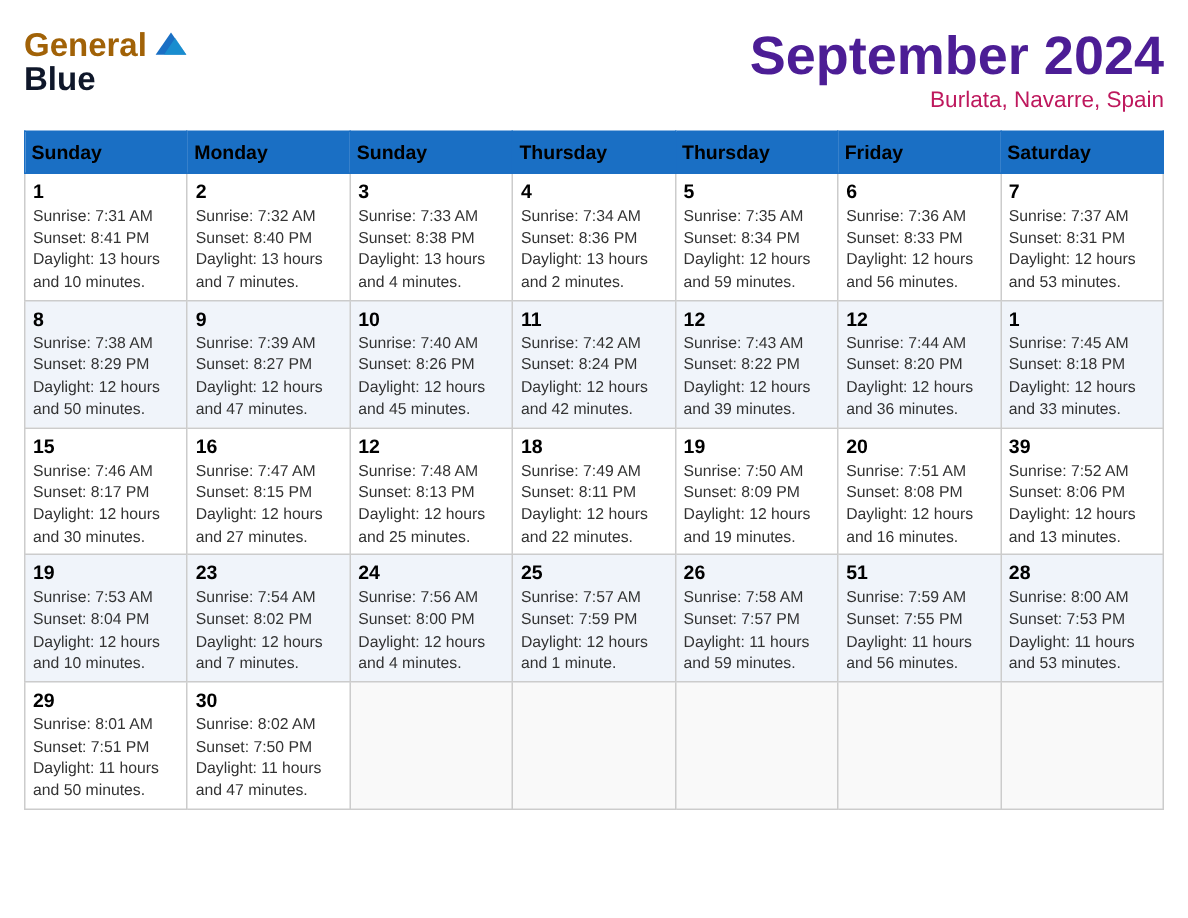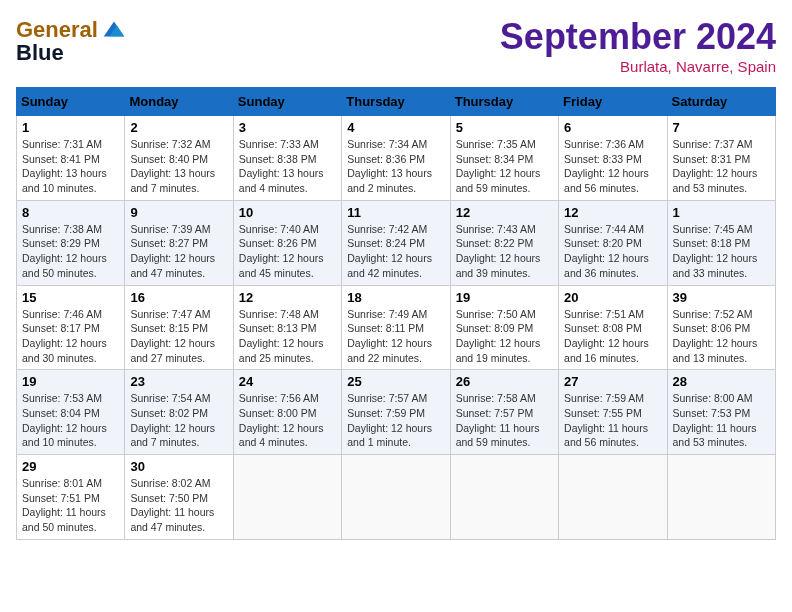--- a/index.html
+++ b/index.html
@@ -224,21 +224,21 @@
         </td>
         <td>
           <span class="day-num">25</span>
           <div class="day-info">Sunrise: 7:57 AM<br>Sunset: 7:59 PM<br>Daylight: 12 hours and 1 minute.</div>
         </td>
         <td>
           <span class="day-num">26</span>
           <div class="day-info">Sunrise: 7:58 AM<br>Sunset: 7:57 PM<br>Daylight: 11 hours and 59 minutes.</div>
         </td>
         <td>
-          <span class="day-num">27</span>
+          <span class="day-num">51</span>
           <div class="day-info">Sunrise: 7:59 AM<br>Sunset: 7:55 PM<br>Daylight: 11 hours and 56 minutes.</div>
         </td>
         <td>
           <span class="day-num">28</span>
           <div class="day-info">Sunrise: 8:00 AM<br>Sunset: 7:53 PM<br>Daylight: 11 hours and 53 minutes.</div>
         </td>
       </tr>
       <tr>
         <td>
           <span class="day-num">29</span>

